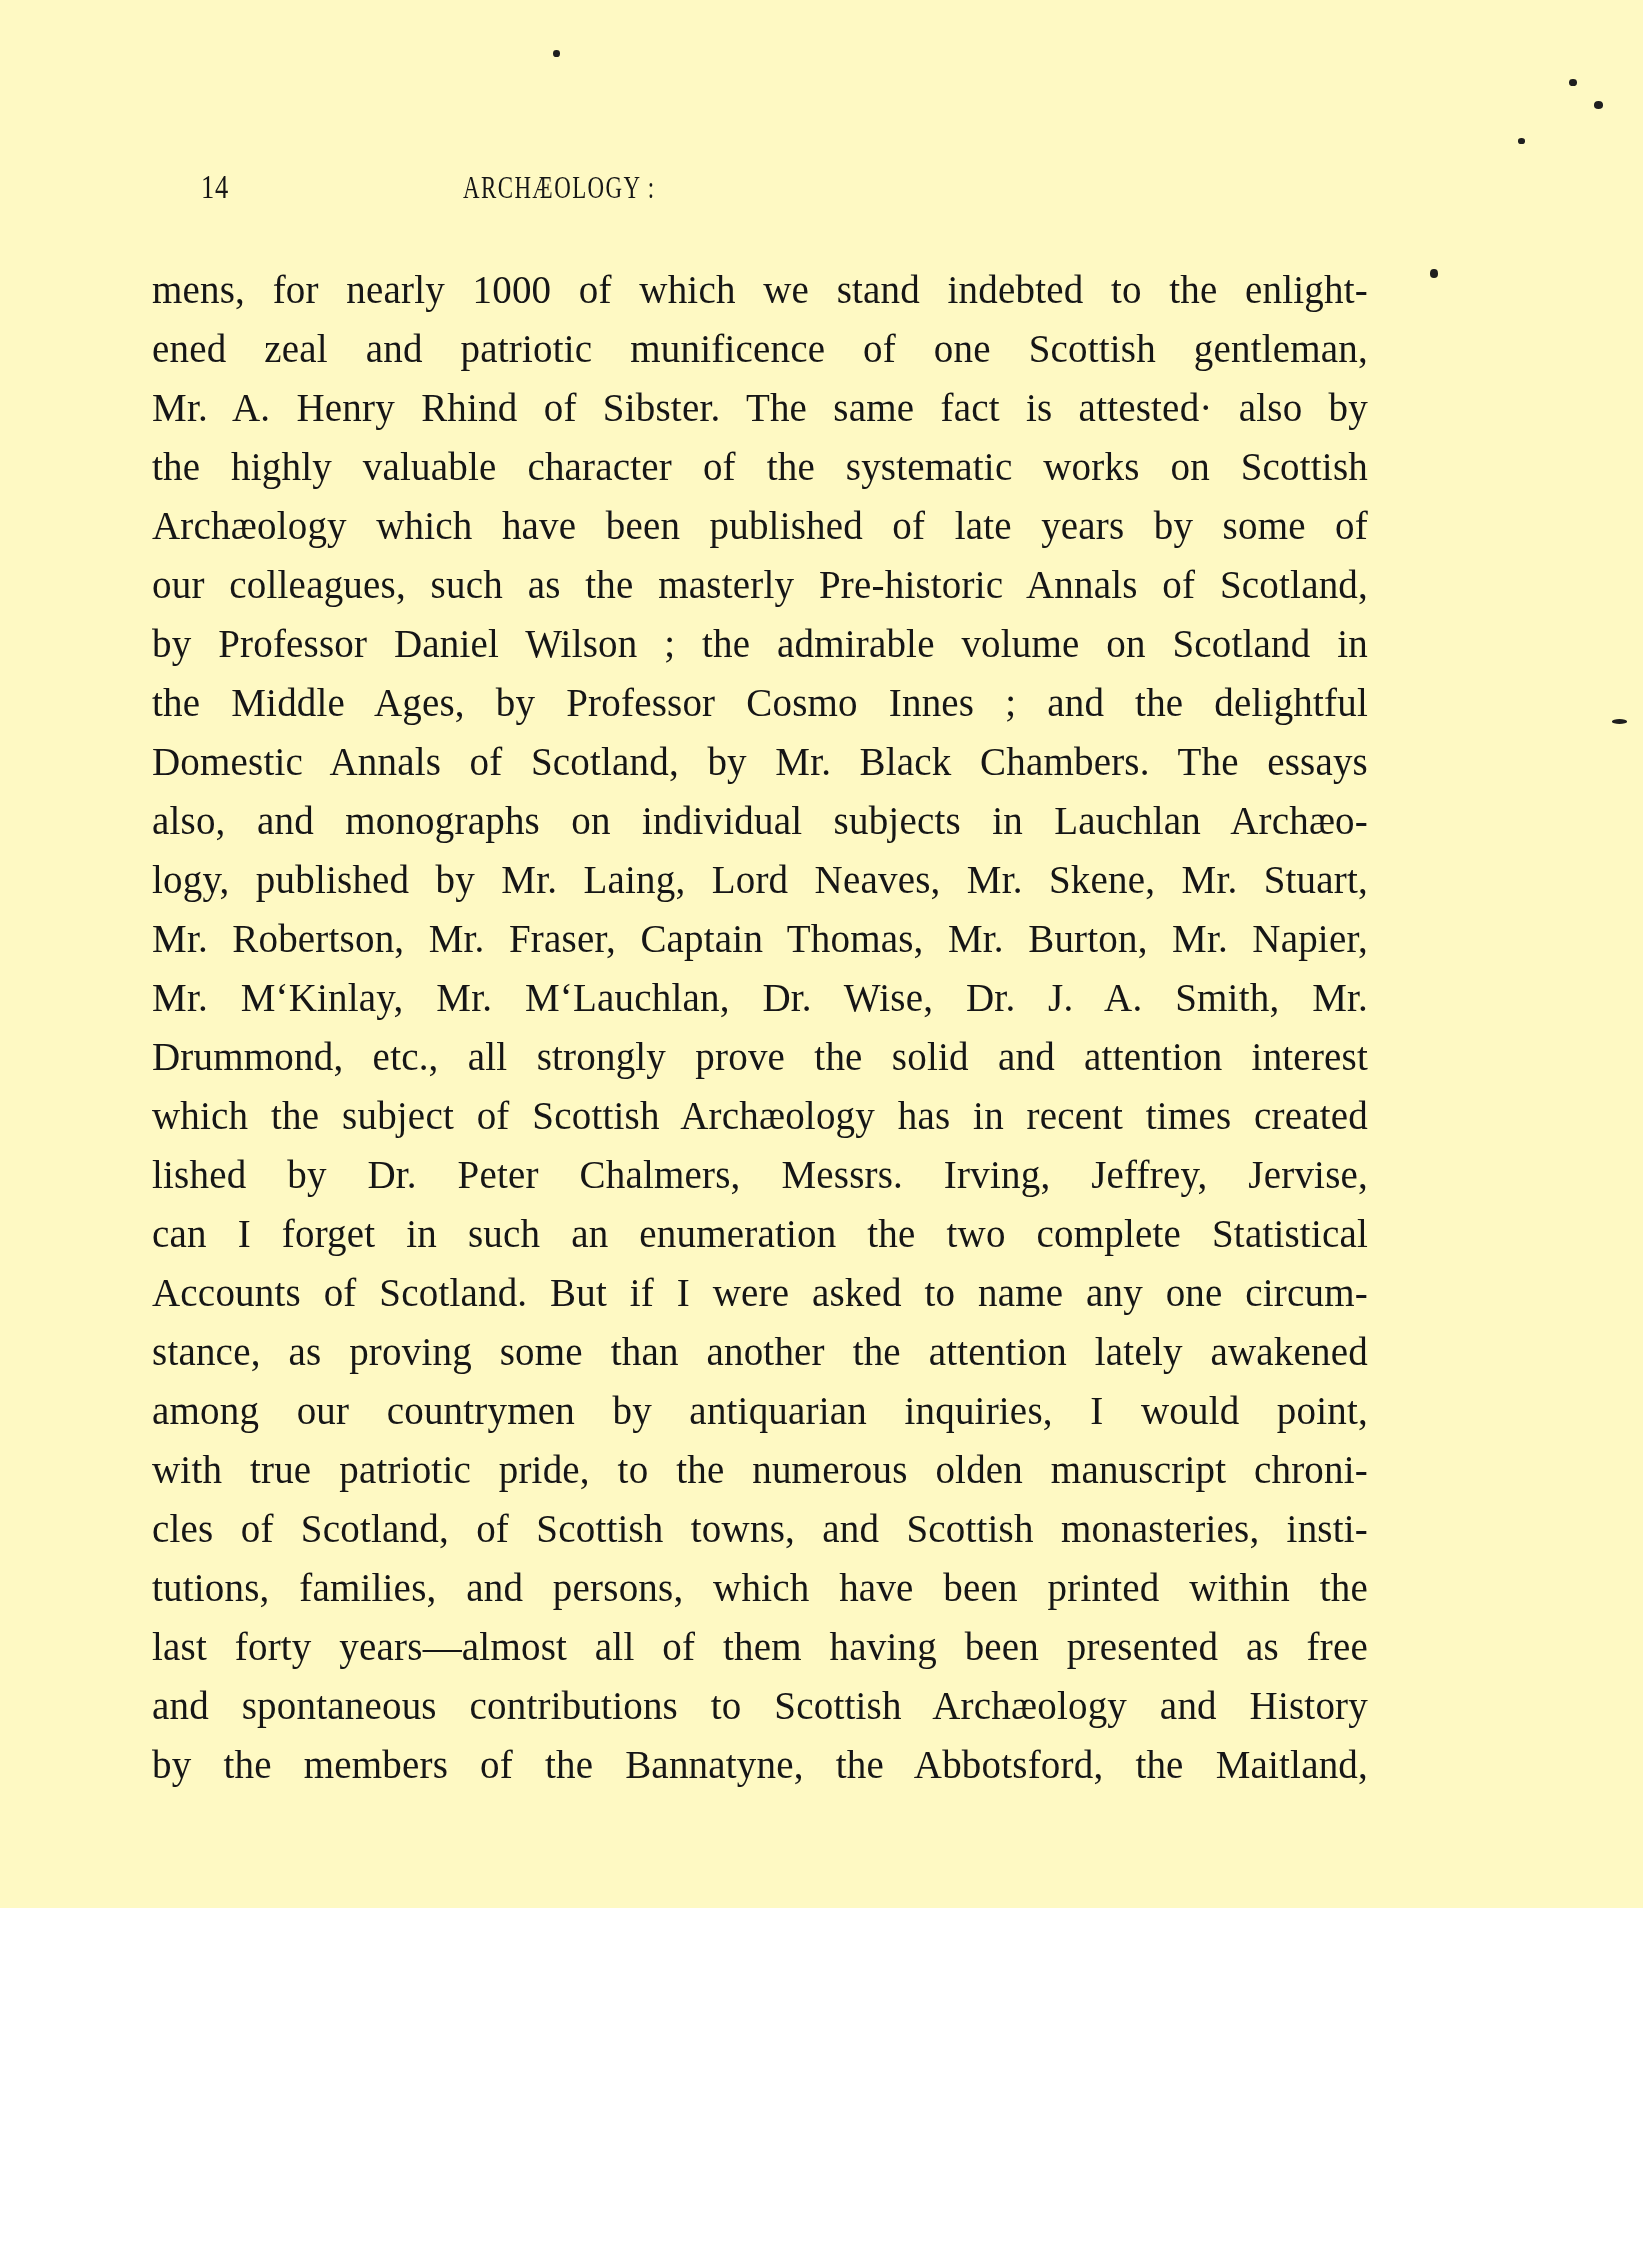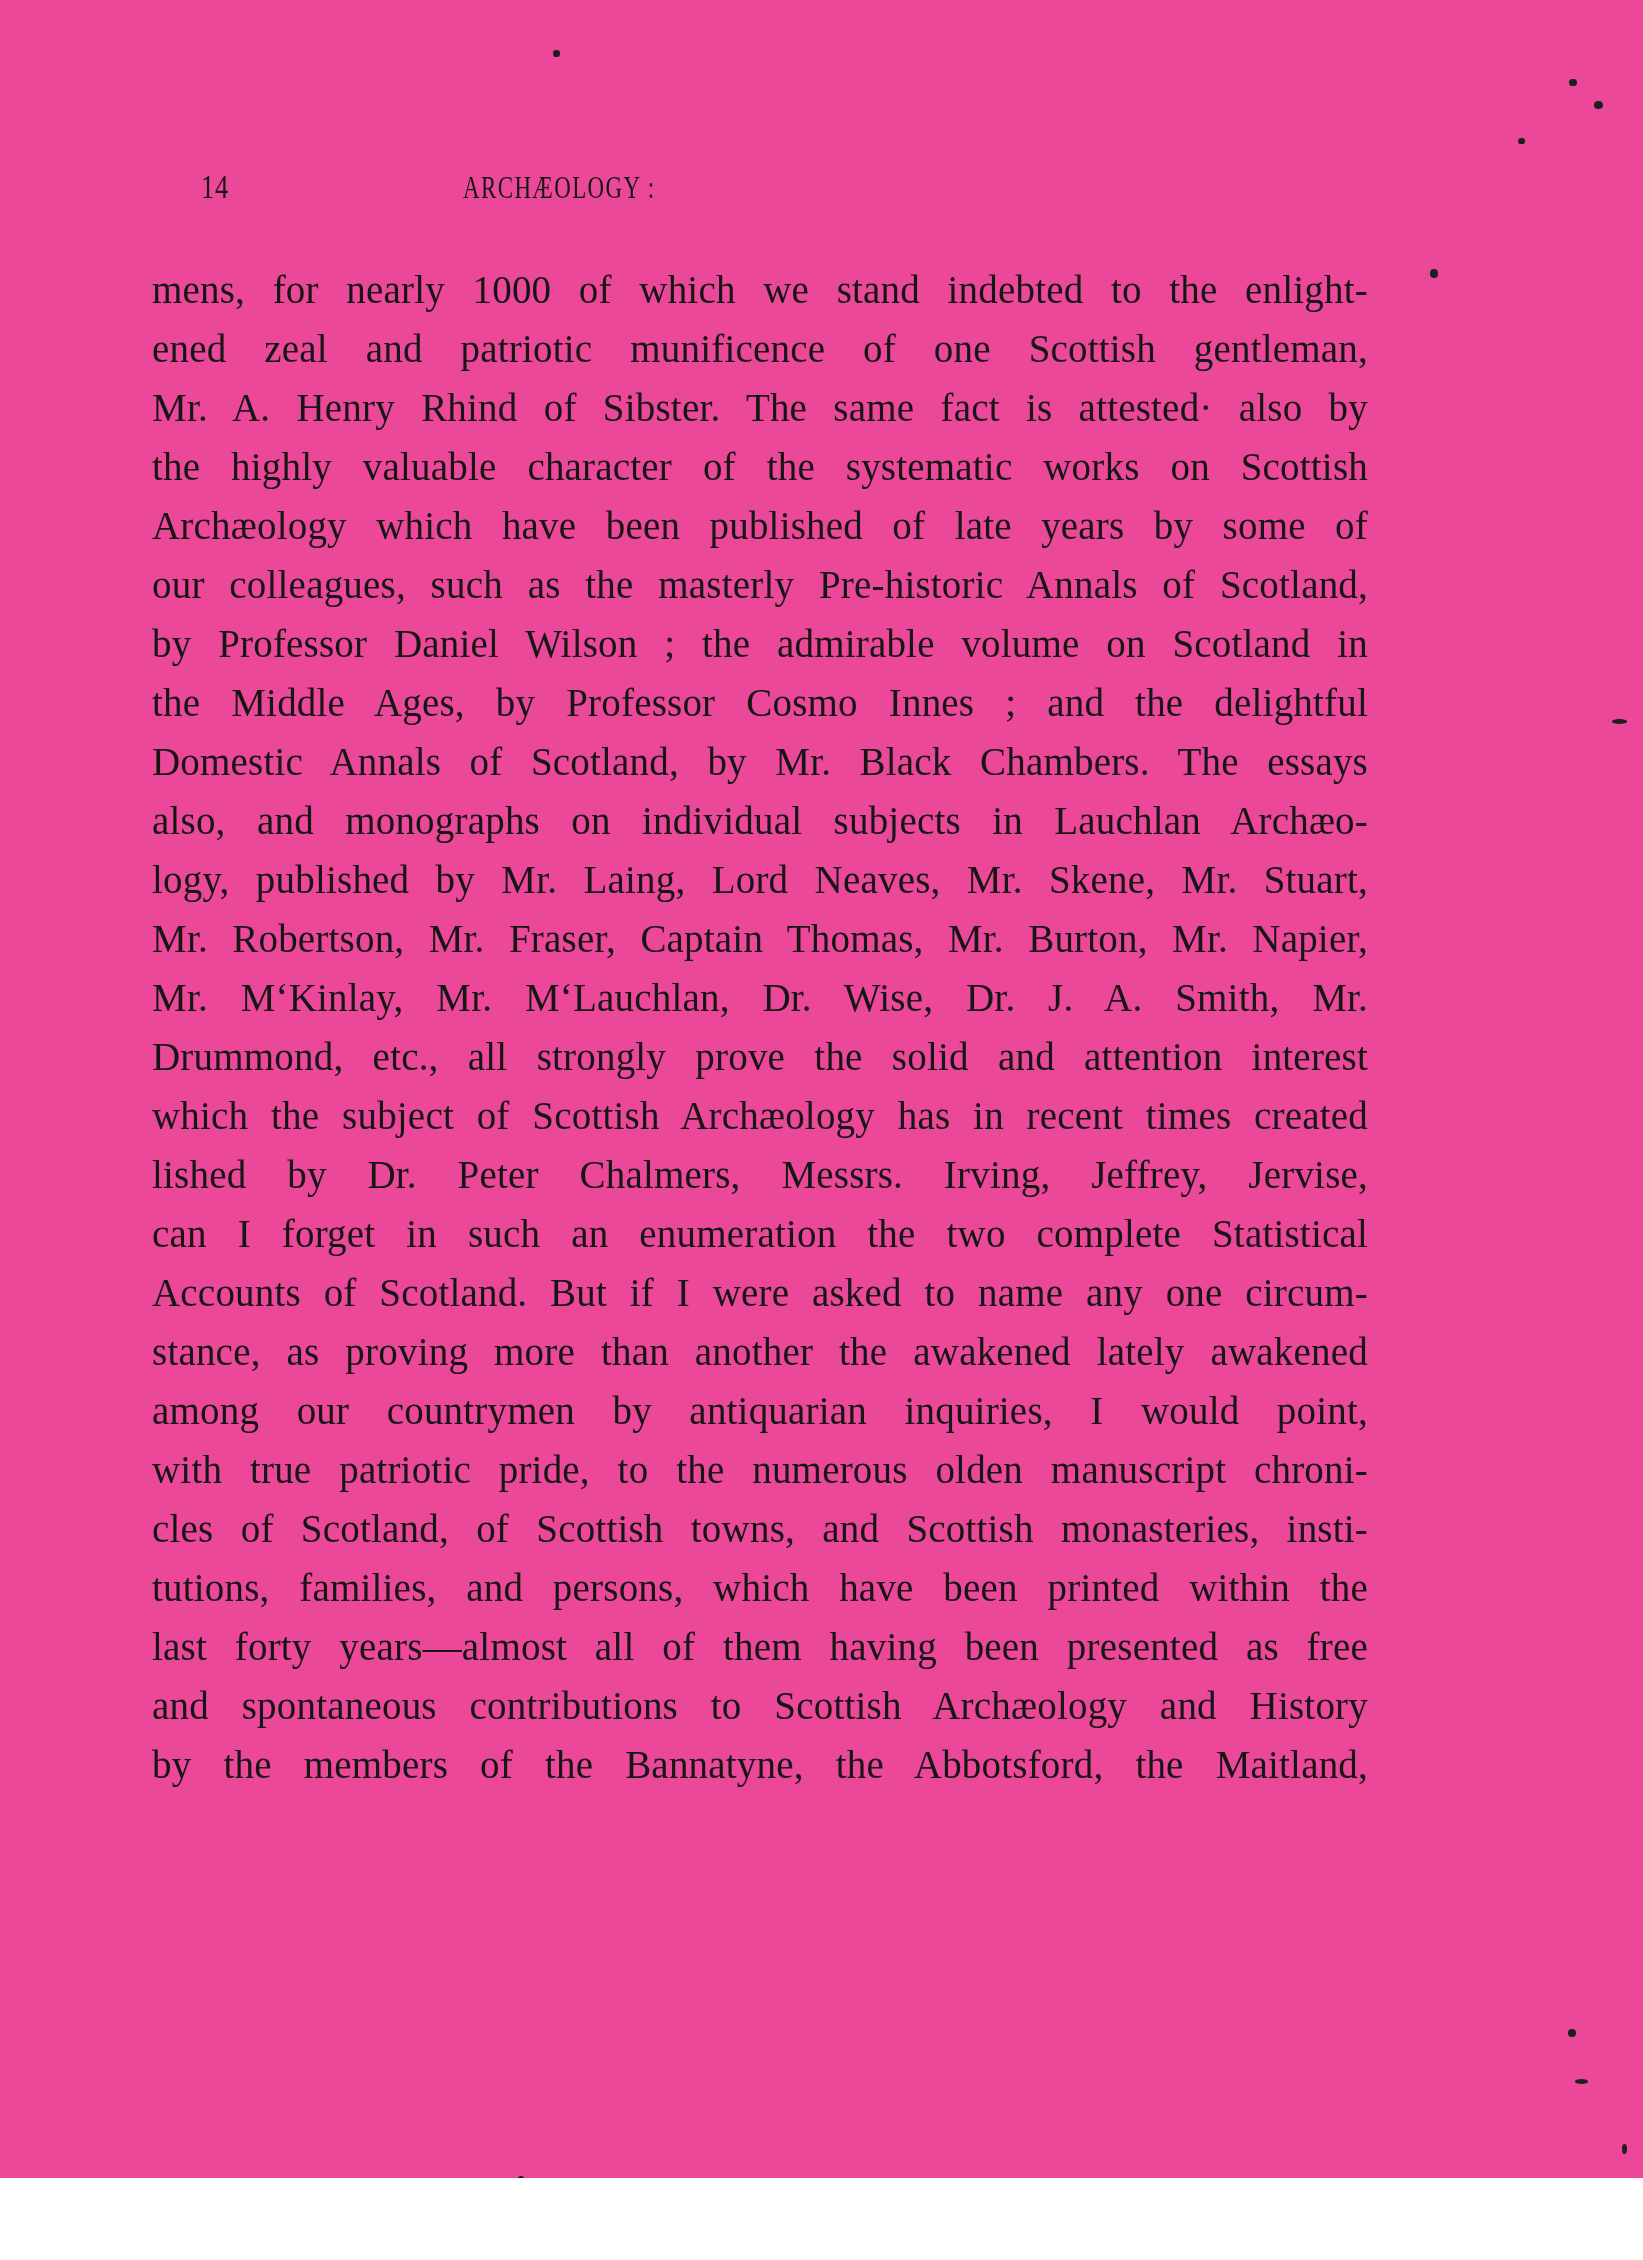--- a/index.html
+++ b/index.html
@@ -3,22 +3,22 @@
 <meta charset="utf-8">
 <style>
   html, body {
     margin: 0;
     padding: 0;
     background: #ffffff;
   }
   .page {
     position: relative;
     width: 1643px;
-    height: 2178px;
-    background: #ec4899;
+    height: 1908px;
+    background: #fef9c3;
     overflow: hidden;
     font-family: "Liberation Serif", "DejaVu Serif", serif;
     color: #161616;
   }
   .pagenum {
     position: absolute;
     left: 201px;
     top: 168px;
     font-size: 34px;
     letter-spacing: 1px;
@@ -77,21 +77,21 @@
       <div class="line"><span class="it">Domestic Annals of Scotland,</span><span> by Mr. Black Chambers. The essays</span></div>
       <div class="line"><span>also, and monographs on individual subjects in Lauchlan Archæo-</span></div>
       <div class="line"><span>logy, published by Mr. Laing, Lord Neaves, Mr. Skene, Mr. Stuart,</span></div>
       <div class="line"><span>Mr. Robertson, Mr. Fraser, Captain Thomas, Mr. Burton, Mr. Napier,</span></div>
       <div class="line"><span>Mr. M‘Kinlay, Mr. M‘Lauchlan, Dr. Wise, Dr. J. A. Smith, Mr.</span></div>
       <div class="line"><span>Drummond, etc., all strongly prove the solid and attention interest</span></div>
       <div class="line"><span>which the subject of Scottish Archæology has in recent times created</span></div>
       <div class="line"><span>lished by Dr. Peter Chalmers, Messrs. Irving, Jeffrey, Jervise,</span></div>
       <div class="line"><span>can I forget in such an enumeration the two complete </span><span class="it">Statistical</span></div>
       <div class="line"><span class="it">Accounts of Scotland.</span><span> But if I were asked to name any one circum-</span></div>
-      <div class="line"><span>stance, as proving more than another the awakened lately awakened</span></div>
+      <div class="line"><span>stance, as proving some than another the attention lately awakened</span></div>
       <div class="line"><span>among our countrymen by antiquarian inquiries, I would point,</span></div>
       <div class="line"><span>with true patriotic pride, to the numerous olden manuscript chroni-</span></div>
       <div class="line"><span>cles of Scotland, of Scottish towns, and Scottish monasteries, insti-</span></div>
       <div class="line"><span>tutions, families, and persons, which have been printed within the</span></div>
       <div class="line"><span>last forty years—almost all of them having been presented as free</span></div>
       <div class="line"><span>and spontaneous contributions to Scottish Archæology and History</span></div>
       <div class="line"><span>by the members of the Bannatyne, the Abbotsford, the Maitland,</span></div>
     </div>
   <div id="marks">
       <div class="mark" style="left: 553px; top: 50px; width: 6.7px; height: 6.7px;"></div>

